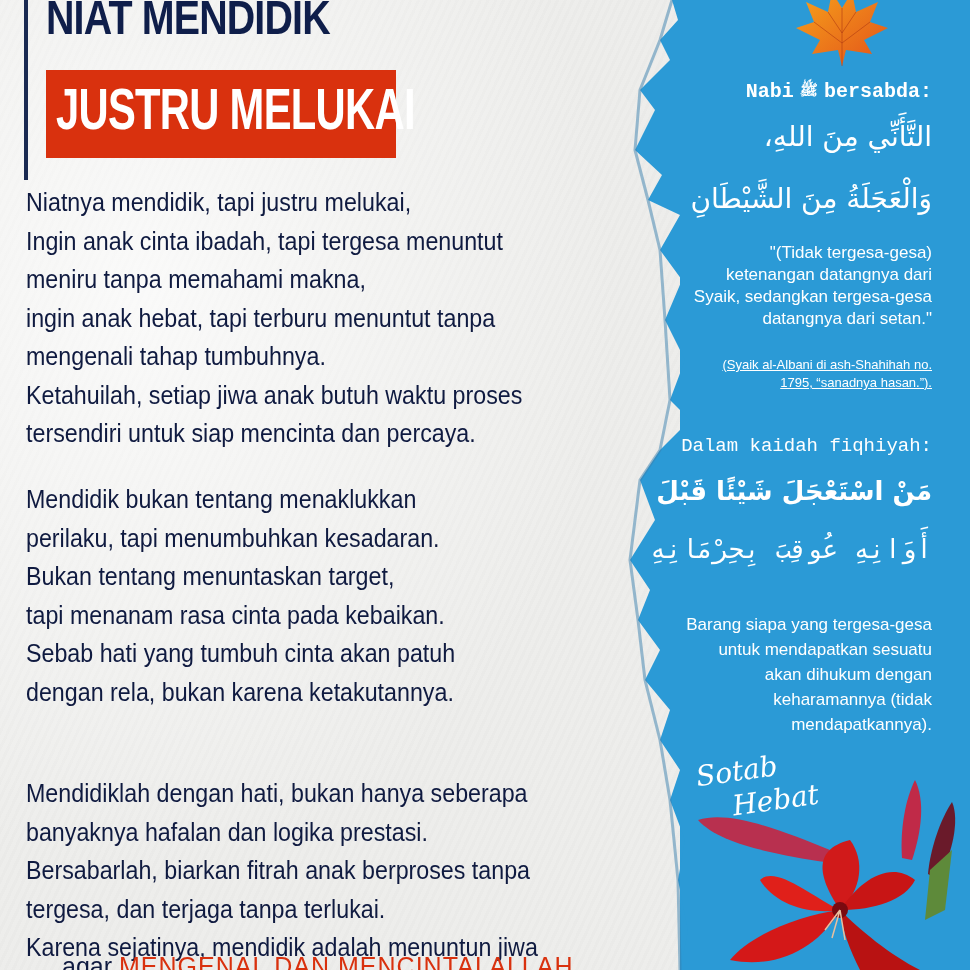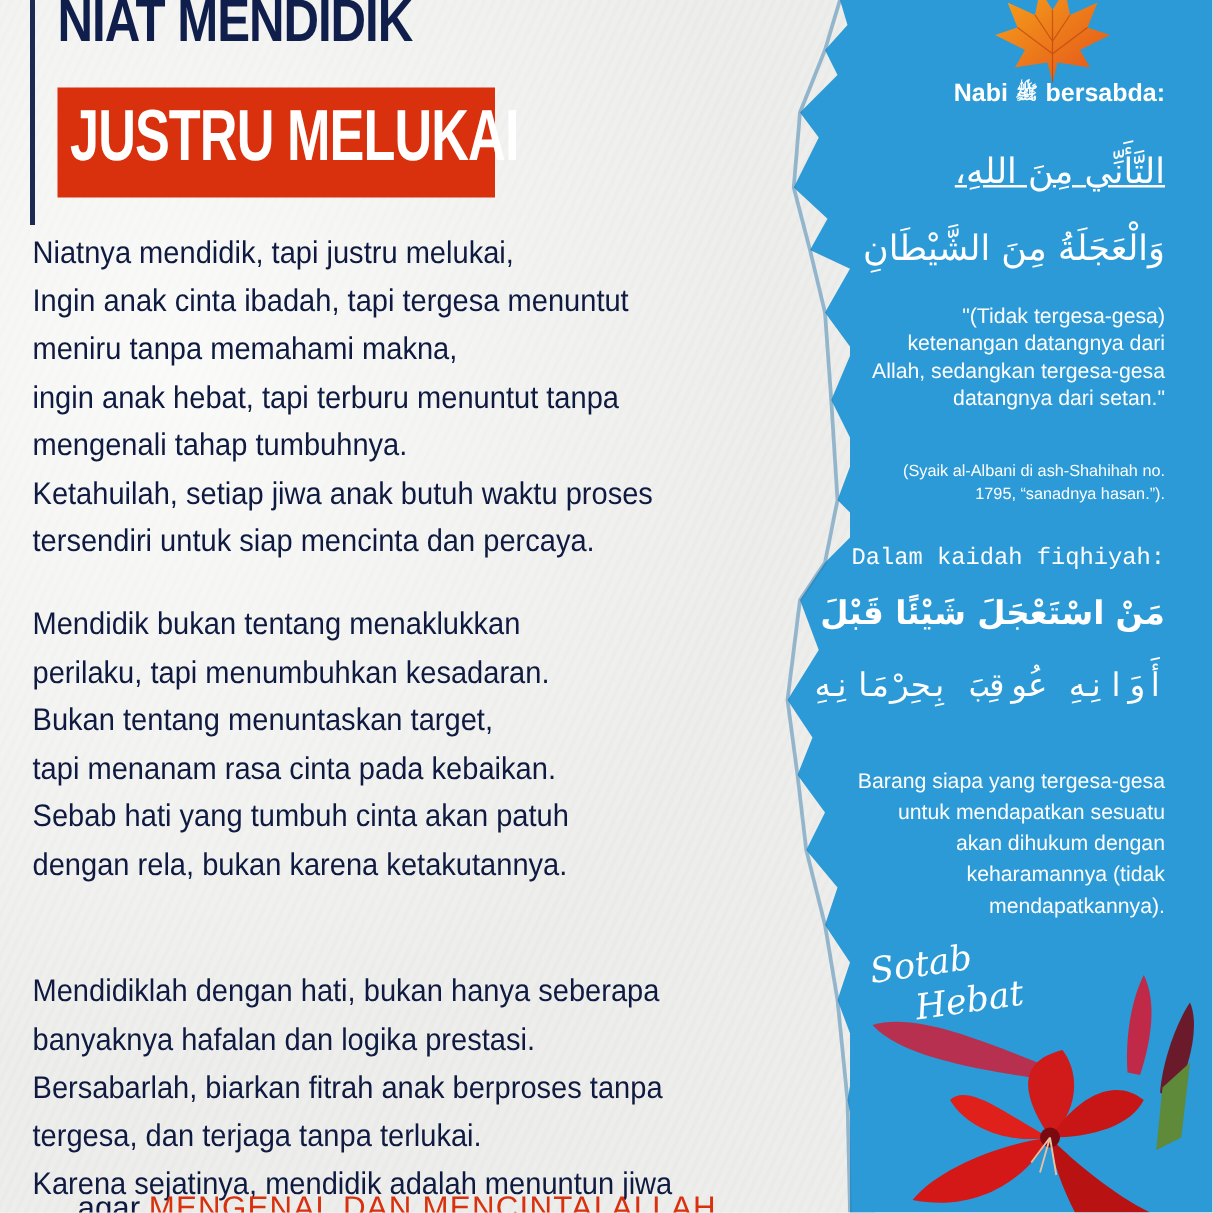--- a/index.html
+++ b/index.html
@@ -52,26 +52,26 @@
   .body-text .line { display: block; transform: scaleX(0.93); transform-origin: left center; }
   .p1 { top: 183px; }
   .p2 { top: 480px; }
   .p3 { top: 774px; }
   .cta-line { position: absolute; left: 62px; top: 952px; font-family: "Liberation Sans", sans-serif; font-size: 25px; white-space: nowrap; }
   .cta-agar { color: #0f1a40; }
   .cta-red { color: #d9310e; font-weight: 400; letter-spacing: 1px; }
 
   .leaf { position: absolute; left: 792px; top: -12px; width: 100px; height: 80px; }
   .rp { position: absolute; right: 38px; color: #fff; text-align: right; }
-  .nabi { top: 64px; font-family: Liberation Sans, sans-serif; font-weight: 700; font-size: 20px; }
+  .nabi { top: 80px; font-family: Liberation Mono, monospace; font-weight: 700; font-size: 20px; }
   .salawat { display: inline-block; font-size: 15px; margin: 0 6px; vertical-align: 2px; }
-  .arabic1 { top: 120px; font-family: "DejaVu Sans", sans-serif; font-size: 28px; direction: rtl; text-decoration: underline; }
+  .arabic1 { top: 120px; font-family: "DejaVu Sans", sans-serif; font-size: 28px; direction: rtl; }
   .arabic2 { top: 182px; font-family: "DejaVu Sans", sans-serif; font-size: 28px; direction: rtl; }
   .quote { top: 242px; font-family: "Liberation Sans", sans-serif; font-size: 17px; line-height: 22px; }
-  .source { top: 368px; font-family: "Liberation Sans", sans-serif; font-size: 13px; line-height: 18px; }
+  .source { top: 356px; font-family: "Liberation Sans", sans-serif; font-size: 13px; line-height: 18px; text-decoration: underline; }
   .kaidah-h { top: 435px; font-family: Liberation Mono, monospace; font-size: 19px; }
   .arabic3 { top: 476px; font-family: "DejaVu Sans", sans-serif; font-size: 26px; direction: rtl; font-weight: bold; }
   .arabic4 { top: 534px; font-family: Liberation Mono, monospace; font-size: 26px; direction: rtl; }
   .meaning { top: 612px; font-family: "Liberation Sans", sans-serif; font-size: 17px; line-height: 25px; }
   .signature {
     position: absolute; left: 698px; top: 752px; color: #fff;
     font-family: "DejaVu Serif", serif; font-style: italic; font-size: 28px; line-height: 34px;
     transform: rotate(-8deg);
   }
   .signature .s2 { display: block; margin-left: 32px; }
@@ -137,21 +137,21 @@
 
 <div class="rp nabi">
   <span>Nabi</span><span class="salawat">ﷺ</span><span>bersabda:</span>
 </div>
 <div class="rp arabic1">التَّأَنِّي مِنَ اللهِ،</div>
 <div class="rp arabic2">وَالْعَجَلَةُ مِنَ الشَّيْطَانِ</div>
 
 <div class="rp quote">
   <div>"(Tidak tergesa-gesa)</div>
   <div>ketenangan datangnya dari</div>
-  <div>Allah, sedangkan tergesa-gesa</div>
+  <div>Syaik, sedangkan tergesa-gesa</div>
   <div>datangnya dari setan."</div>
 </div>
 
 <div class="rp source">
   <div>(Syaik al-Albani di ash-Shahihah no.</div>
   <div>1795, “sanadnya hasan.”).</div>
 </div>
 
 <div class="rp kaidah-h">Dalam kaidah fiqhiyah:</div>
 <div class="rp arabic3">مَنْ اسْتَعْجَلَ شَيْئًا قَبْلَ</div>

